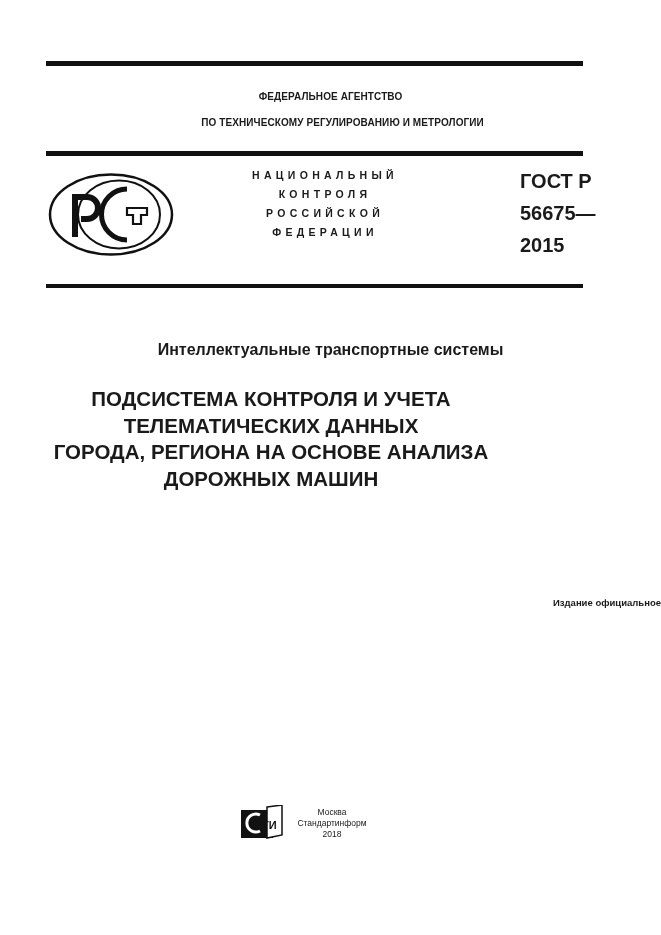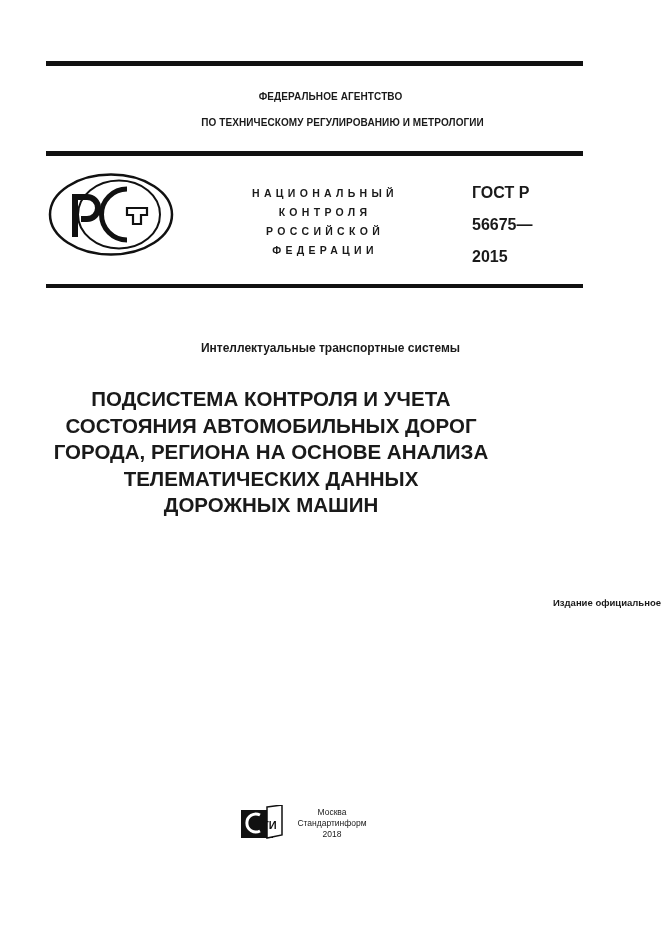--- a/index.html
+++ b/index.html
@@ -3,23 +3,23 @@
 <meta charset="utf-8">
 <style>
   html, body { margin: 0; padding: 0; background: #ffffff; }
   body { width: 661px; height: 935px; position: relative; overflow: hidden;
          font-family: "Liberation Sans", sans-serif; color: #1a1a1a; }
   .rule { position: absolute; left: 46px; width: 537px; background: #111; }
   .agency { position: absolute; left: 0; width: 661px; text-align: center;
             font-weight: bold; font-size: 10px; letter-spacing: 0.1px; }
   .natstd { position: absolute; left: 230px; width: 190px; text-align: center;
             font-weight: bold; font-size: 10.5px; letter-spacing: 4.3px; line-height: 19px; }
-  .gost { position: absolute; left: 472px; font-weight: bold; font-size: 16px; line-height: 32px; margin-top: 12px; }
+  .gost { position: absolute; left: 520px; font-weight: bold; font-size: 20px; line-height: 32px; }
   .subtitle { position: absolute; left: 0; width: 661px; text-align: center;
-              font-weight: bold; font-size: 12px; }
+              font-weight: bold; font-size: 16px; }
   .title { position: absolute; left: 0; width: 542px; text-align: center;
            font-weight: bold; font-size: 20.5px; line-height: 26.5px; }
   .edition { position: absolute; left: 0; width: 661px; text-align: right;
              font-weight: bold; font-size: 9.5px; }
   .publisher { position: absolute; left: 296px; width: 72px; text-align: center;
                font-weight: normal; font-size: 8.5px; line-height: 11px; }
 </style>
 </head>
 <body>
 
@@ -33,42 +33,41 @@
 <div style="position:absolute;left:47px;top:172px;width:128px;height:85px;">
   <svg width="128" height="85" viewBox="0 0 128 85">
     <ellipse cx="64" cy="42.5" rx="61" ry="40" fill="none" stroke="#111" stroke-width="2.5"></ellipse>
     <ellipse cx="72" cy="42.5" rx="41" ry="34" fill="none" stroke="#111" stroke-width="2"></ellipse>
     <path d="M28 65 V25 H40 A11 11 0 0 1 40 47 H34" fill="none" stroke="#111" stroke-width="6"></path>
     <path d="M80 17 A25 25 0 1 0 80 68" fill="none" stroke="#111" stroke-width="5"></path>
     <path d="M80 36 H100 V43 H94 V52 H86 V43 H80 Z" fill="none" stroke="#111" stroke-width="2.2"></path>
   </svg>
 </div>
 
-<div class="natstd" style="top:184px;">
+<div class="natstd" style="top:166px;">
   <div>НАЦИОНАЛЬНЫЙ</div>
   <div>КОНТРОЛЯ</div>
   <div>РОССИЙСКОЙ</div>
   <div>ФЕДЕРАЦИИ</div>
 </div>
 
 <div class="gost" style="top:165px;">
   <div>ГОСТ Р</div>
   <div>56675—</div>
   <div>2015</div>
 </div>
 
 <div class="rule" style="top:284px;height:4px;"></div>
 
 <div class="subtitle" style="top:341px;">Интеллектуальные транспортные системы</div>
 
 <div class="title" style="top:386px;">
   <div>ПОДСИСТЕМА КОНТРОЛЯ И УЧЕТА</div>
-  <div>СОСТОЯНИЯ АВТОМОБИЛЬНЫХ ДОРОГ</div>
+  <div>ТЕЛЕМАТИЧЕСКИХ ДАННЫХ</div>
   <div>ГОРОДА, РЕГИОНА НА ОСНОВЕ АНАЛИЗА</div>
-  <div>ТЕЛЕМАТИЧЕСКИХ ДАННЫХ</div>
   <div>ДОРОЖНЫХ МАШИН</div>
 </div>
 
 <div class="edition" style="top:597px;">Издание официальное</div>
 
 <div style="position:absolute;left:240px;top:805px;width:44px;height:36px;">
   <svg width="44" height="36" viewBox="0 0 44 36">
     <rect x="1" y="5" width="32" height="28" fill="#111"></rect>
     <path d="M27 2 L42 0 V30 L27 33 Z" fill="#fff" stroke="#111" stroke-width="1.5"></path>
     <path d="M20 10 A9 9 0 1 0 20 26" fill="none" stroke="#fff" stroke-width="3"></path>

